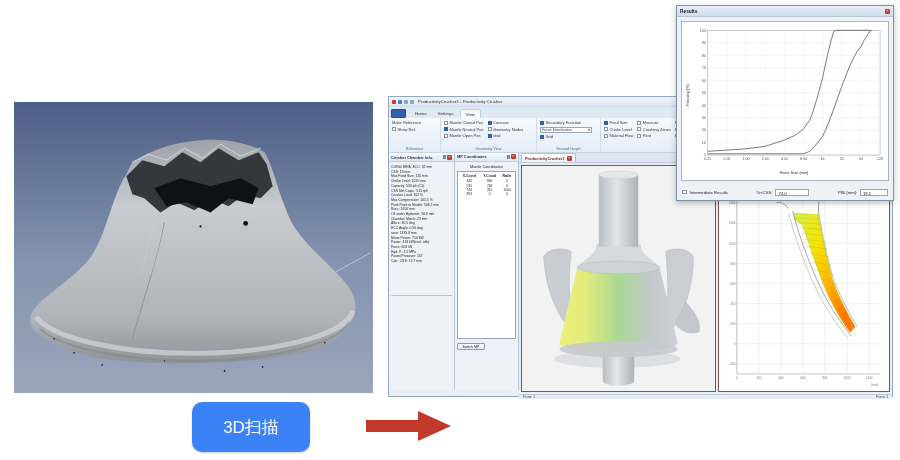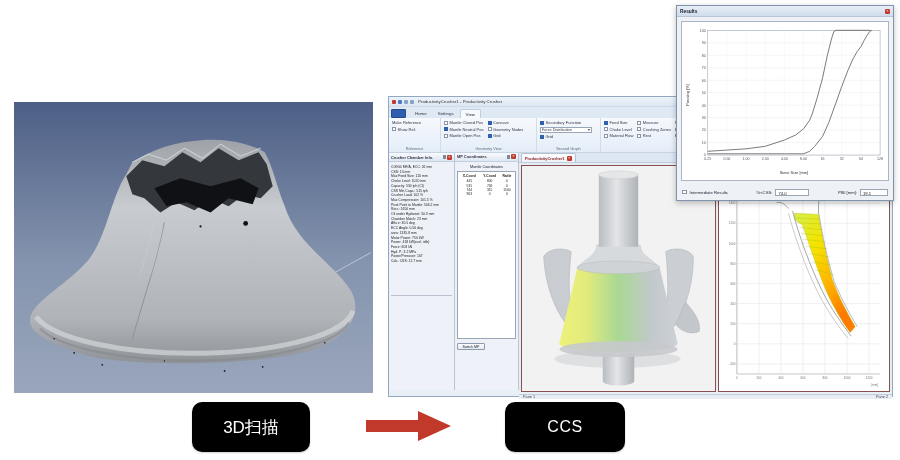--- a/index.html
+++ b/index.html
@@ -73,21 +73,21 @@
   #res-chart-box svg{display:block;width:100%;height:100%;}
   #res-bottom{display:flex;align-items:center;padding:0 5px;gap:3px;height:14px;}
   #res-bottom .grow{flex:1;}
   .flabel{font-size:4.2px;color:#223;white-space:nowrap;}
   .fval{background:#fff;border:0.5px solid #9aa6b4;height:7px;font-size:4.2px;line-height:7px;padding:0 2px;color:#111;}
   #css-field{width:34px;}
   #p80-field{width:28px;}
   .cb5{width:4.5px;height:4.5px;border:0.5px solid #8a96a6;background:#fff;}
 
   
-  .redbtn{background:#000000;border-radius:10px;color:#fff;display:flex;align-items:center;justify-content:center;box-shadow:0 1px 2px rgba(0,0,0,.2);text-align:right;}
+  .redbtn{background:#3b82f6;border-radius:10px;color:#fff;display:flex;align-items:center;justify-content:center;box-shadow:0 1px 2px rgba(0,0,0,.2);text-align:right;}
   #btn-scan{left:192px;top:402px;width:118px;height:50px;font-size:17px;}
   #btn-ccs{left:505px;top:402px;width:120px;height:50px;font-size:16px;letter-spacing:0.5px;}
   #flow-arrow{left:366px;top:410px;width:86px;height:32px;}
 </style>
 </head>
 <body>
 
 <div id="root">
 
   <div id="scan" class="abs">
@@ -530,17 +530,14 @@
       <span class="fval" id="p80-field">19.1</span>
     </div>
   </div>
 
   <div id="btn-scan" class="abs redbtn">
     <span>3D扫描</span>
   </div>
   <svg id="flow-arrow" class="abs" viewBox="0 0 86 32">
     <polygon points="0,10 52,10 52,1 85,16 52,31 52,22 0,22" fill="#c0392b"></polygon>
   </svg>
-  <div id="btn-ccs" class="abs redbtn">
-    <span>CCS</span>
-  </div>
 
 </div>
 
 </body></html>

